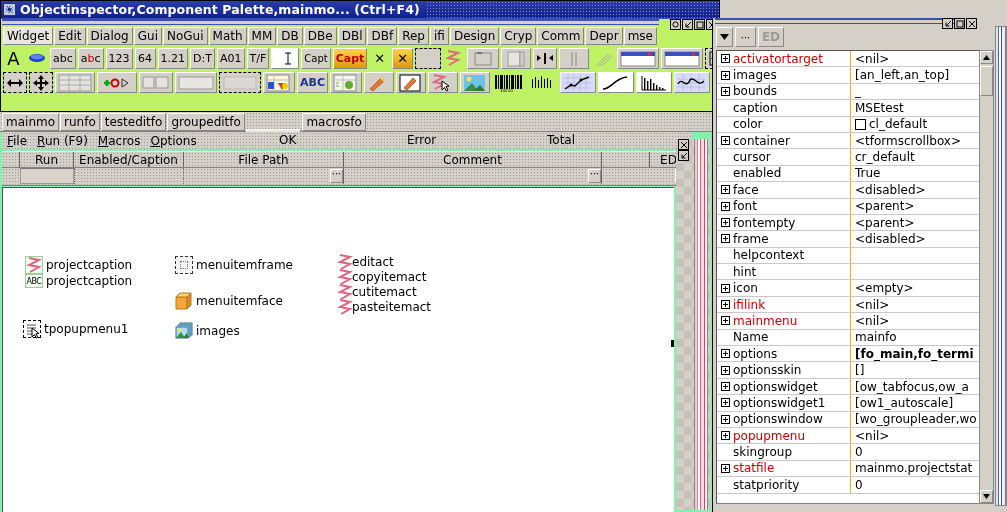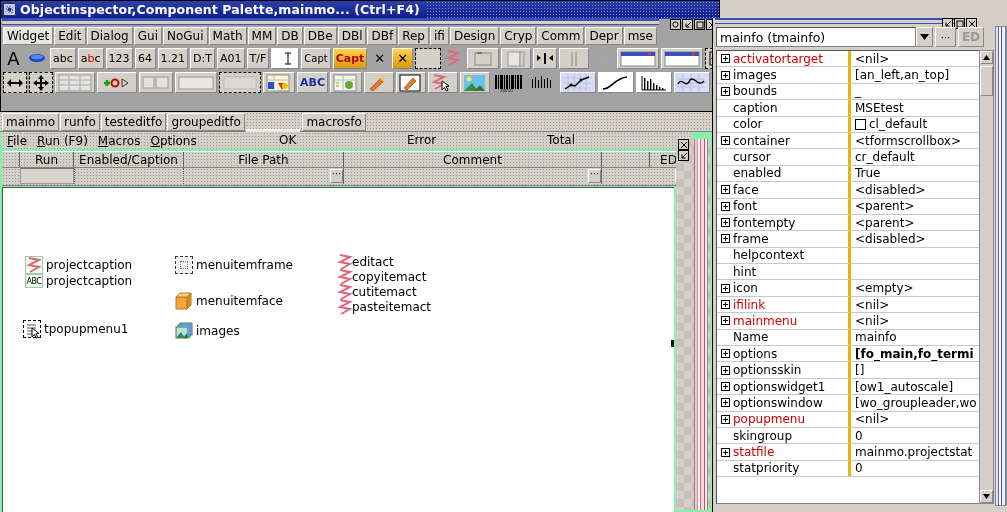--- a/index.html
+++ b/index.html
@@ -42,21 +42,21 @@
   .title-dots {
     flex: 1; height: 18px;
     background-image: radial-gradient(#7e8ccf 0.6px, transparent 0.7px);
     background-size: 3px 3px;
     margin-left: 6px;
   }
 
   
   .palette {
     position: absolute; left: 0; top: 18px; width: 720px; height: 94px;
-    background: #a3a3a3;
+    background: #bef264;
     border: 1px solid #000; border-top: 1px solid #4050b0;
   }
   .palette-topline {
     position: absolute; left: 1px; top: 0px; right: 60px; height: 6px;
     background: #d4d0c8;
     border-top: 2px solid #3c4fb0;
     border-bottom: 1px solid #3c4fb0;
   }
   .win-ctrls {
     position: absolute; right: 2px; top: 0px; display: flex; gap: 1px;
@@ -277,21 +277,21 @@
   }
   .pbox::before {
     content: ""; position: absolute; left: 1px; top: 3px; width: 5px; height: 1px; background: #000;
   }
   .pbox::after {
     content: ""; position: absolute; left: 3px; top: 1px; width: 1px; height: 5px; background: #000;
   }
   .pname {
     width: 118px; flex: none; font-size: 12px; color: #000;
     white-space: nowrap; overflow: hidden;
-    border-right: 3px solid #eab308; height: 100%;
+    border-right: 1px solid #eab308; height: 100%;
     display: flex; align-items: center;
   }
   .pname.red { color: #cc0000; }
   .pval {
     flex: 1; font-size: 12px; color: #000; padding-left: 4px;
     white-space: nowrap; overflow: hidden; display: flex; align-items: center; gap: 3px;
   }
   .pval.bold { font-weight: bold; }
   .swatch { width: 11px; height: 11px; border: 1px solid #000; background: #fff; flex: none; }
 
@@ -881,23 +881,20 @@
           </svg>
       </div>
       <div class="wbtn">
         <svg width="8" height="8">
             <path d="M1 1 L7 7 M7 1 L1 7" stroke="#000" fill="none"></path>
           </svg>
       </div>
     </div>
 
     <div class="oi-selrow">
-      <div class="oi-combo">
-        <span>mainfo (tmainfo)</span>
-      </div>
       <div class="oi-arrow">
         <svg width="9" height="6">
             <path d="M0 0 L9 0 L4.5 6 Z" fill="#000"></path>
           </svg>
       </div>
       <div class="oi-btn">···</div>
       <div class="oi-ed">ED</div>
     </div>
 
     <div class="oi-table" id="prop-table">
@@ -1059,20 +1056,29 @@
             <span>[fo_main,fo_termi</span>
           </div>
         </div>
         <div class="prow">
           <div class="pexp">
             <span class="pbox"></span>
           </div>
           <div class="pname">optionsskin</div>
           <div class="pval">
             <span>[]</span>
+          </div>
+        </div>
+        <div class="prow">
+          <div class="pexp">
+            <span class="pbox"></span>
+          </div>
+          <div class="pname">optionswidget</div>
+          <div class="pval">
+            <span>[ow_tabfocus,ow_a</span>
           </div>
         </div>
         <div class="prow">
           <div class="pexp">
             <span class="pbox"></span>
           </div>
           <div class="pname">optionswidget1</div>
           <div class="pval">
             <span>[ow1_autoscale]</span>
           </div>

